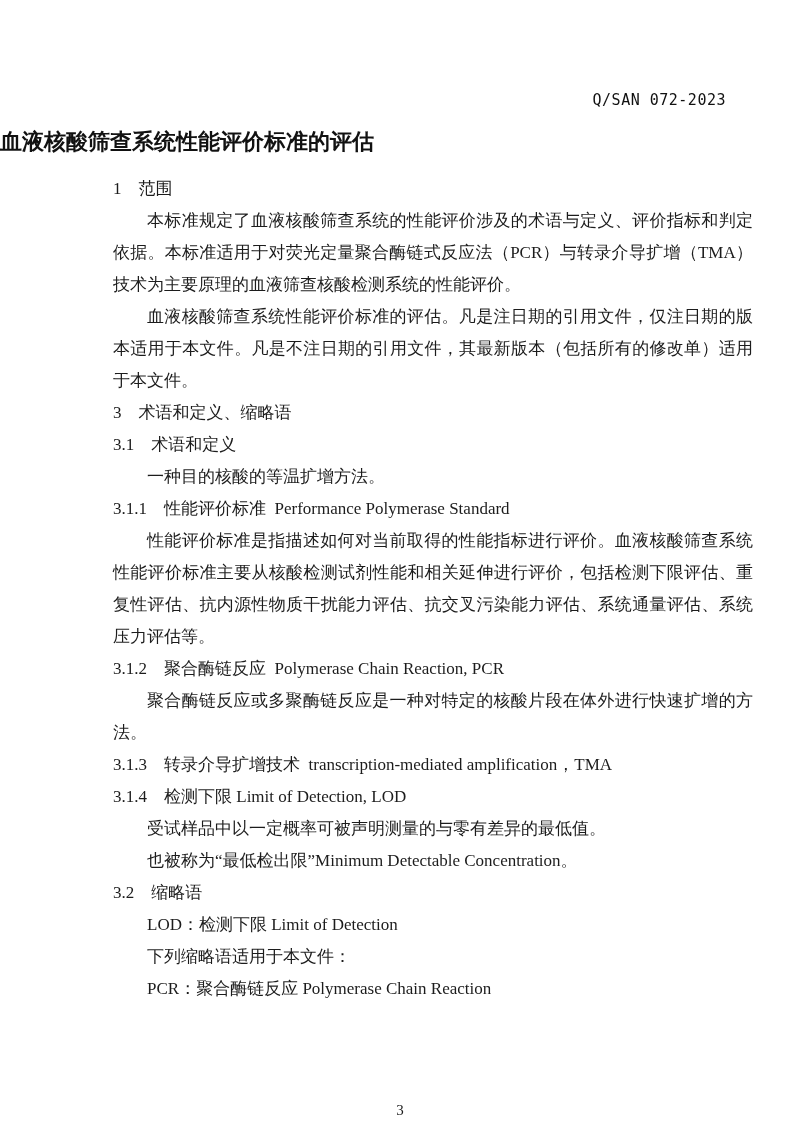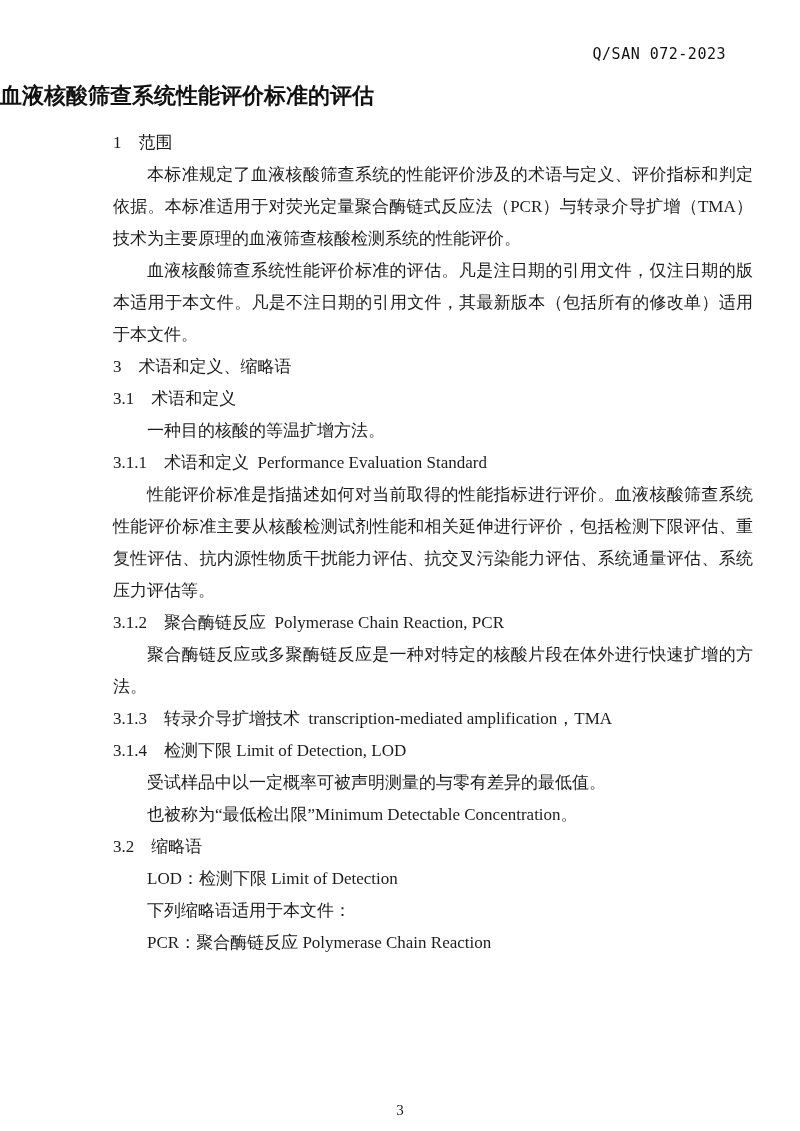--- a/index.html
+++ b/index.html
@@ -12,21 +12,21 @@
     width: 800px;
     height: 1131px;
     margin: 0 auto;
     background: #ffffff;
     color: #1c1c1c;
     font-family: "Liberation Serif", "DejaVu Serif", serif;
     overflow: hidden;
     box-sizing: border-box;
   }
   .doc-number-row {
-    padding-top: 46px;
+    padding-top: 92px;
     padding-right: 74px;
     text-align: right;
     font-family: "DejaVu Sans Mono", monospace;
     font-size: 15px;
     line-height: 16px;
     color: #111111;
     letter-spacing: 0.5px;
   }
   .doc-title {
     margin-top: 22px;
@@ -77,21 +77,21 @@
 
   <h1 class="doc-title">血液核酸筛查系统性能评价标准的评估</h1>
 
   <div class="content" id="content">
       <div class="block heading">1　范围</div>
       <div class="block para">本标准规定了血液核酸筛查系统的性能评价涉及的术语与定义、评价指标和判定依据。本标准适用于对荧光定量聚合酶链式反应法（PCR）与转录介导扩增（TMA）技术为主要原理的血液筛查核酸检测系统的性能评价。</div>
       <div class="block para">血液核酸筛查系统性能评价标准的评估。凡是注日期的引用文件，仅注日期的版本适用于本文件。凡是不注日期的引用文件，其最新版本（包括所有的修改单）适用于本文件。</div>
       <div class="block heading">3　术语和定义、缩略语</div>
       <div class="block heading">3.1　术语和定义</div>
       <div class="block para">一种目的核酸的等温扩增方法。</div>
-      <div class="block heading">3.1.1　术语和定义  Performance Evaluation Standard</div>
+      <div class="block heading">3.1.1　性能评价标准  Performance Polymerase Standard</div>
       <div class="block para">性能评价标准是指描述如何对当前取得的性能指标进行评价。血液核酸筛查系统性能评价标准主要从核酸检测试剂性能和相关延伸进行评价，包括检测下限评估、重复性评估、抗内源性物质干扰能力评估、抗交叉污染能力评估、系统通量评估、系统压力评估等。</div>
       <div class="block heading">3.1.2　聚合酶链反应  Polymerase Chain Reaction, PCR</div>
       <div class="block para">聚合酶链反应或多聚酶链反应是一种对特定的核酸片段在体外进行快速扩增的方法。</div>
       <div class="block heading">3.1.3　转录介导扩增技术  transcription-mediated amplification，TMA</div>
       <div class="block heading">3.1.4　检测下限 Limit of Detection, LOD</div>
       <div class="block para">受试样品中以一定概率可被声明测量的与零有差异的最低值。</div>
       <div class="block para">也被称为“最低检出限”Minimum Detectable Concentration。</div>
       <div class="block heading">3.2　缩略语</div>
       <div class="block abbr">LOD：检测下限 Limit of Detection</div>
       <div class="block para">下列缩略语适用于本文件：</div>

